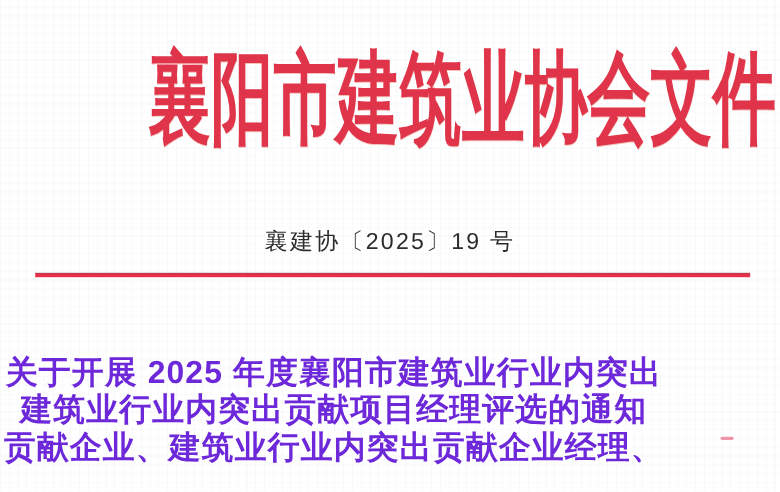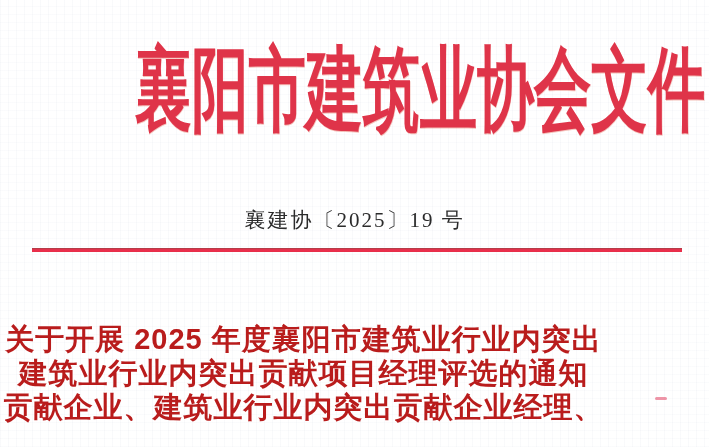--- a/index.html
+++ b/index.html
@@ -40,21 +40,21 @@
     transform: scaleX(0.62);
     transform-origin: 50% 50%;
     text-shadow: 0.5px 0.5px 0 rgba(224,80,60,0.35);
   }
   .doc-number {
     position: absolute;
     top: 206px;
     left: 0;
     width: 709px;
     text-align: center;
-    font-family: Liberation Serif, serif;
+    font-family: Liberation Sans, sans-serif;
     font-size: 21px;
     line-height: 28px;
     letter-spacing: 2px;
     color: #2b2b2b;
     white-space: nowrap;
   }
   .red-rule {
     position: absolute;
     top: 248px;
     left: 32px;
@@ -66,21 +66,21 @@
     position: absolute;
     top: 322px;
     left: 0;
     width: 607px;
     text-align: center;
     font-family: "Liberation Sans", "DejaVu Sans", sans-serif;
     font-weight: 800;
     font-size: 29px;
     line-height: 34px;
     letter-spacing: 1px;
-    color: #b91c1c;
+    color: #6d28d9;
   }
   .notice-title .line {
     white-space: nowrap;
   }
   .scan-speck {
     position: absolute;
     top: 397px;
     left: 655px;
     width: 12px;
     height: 3px;

